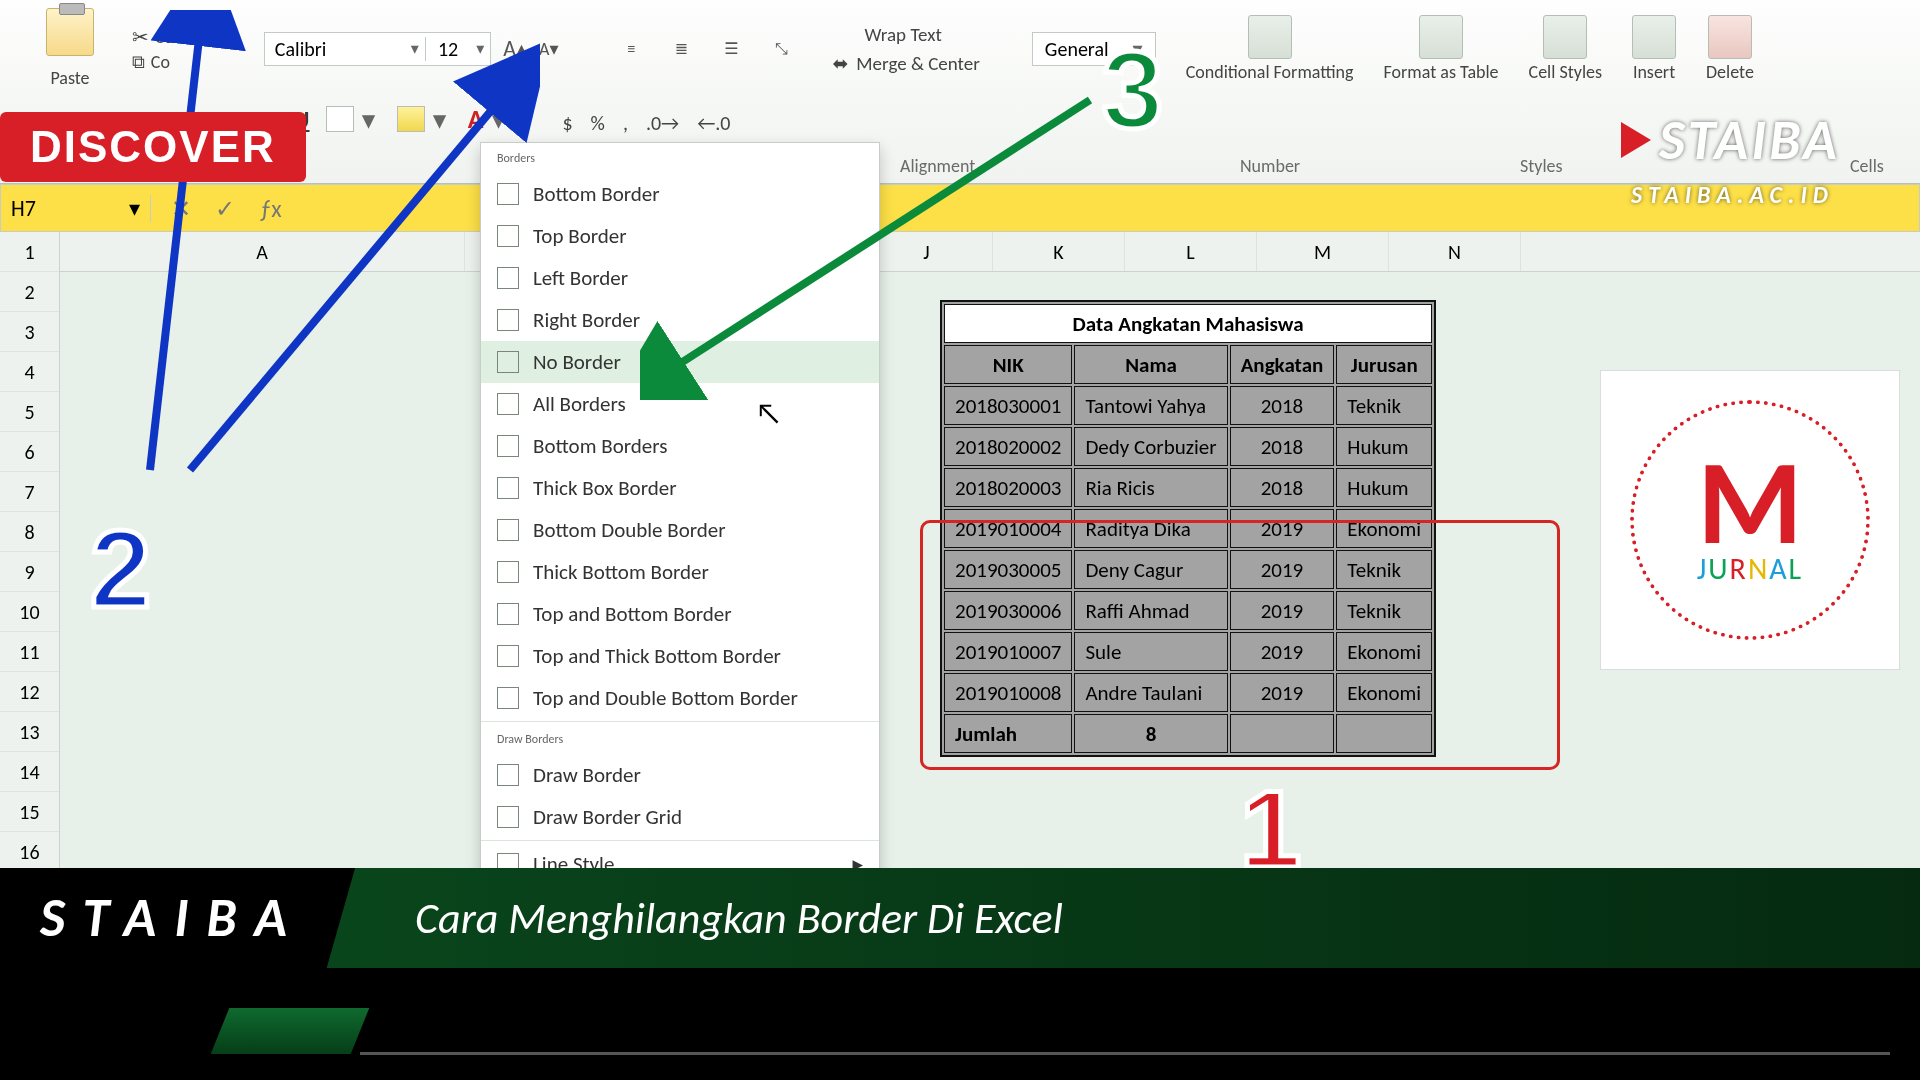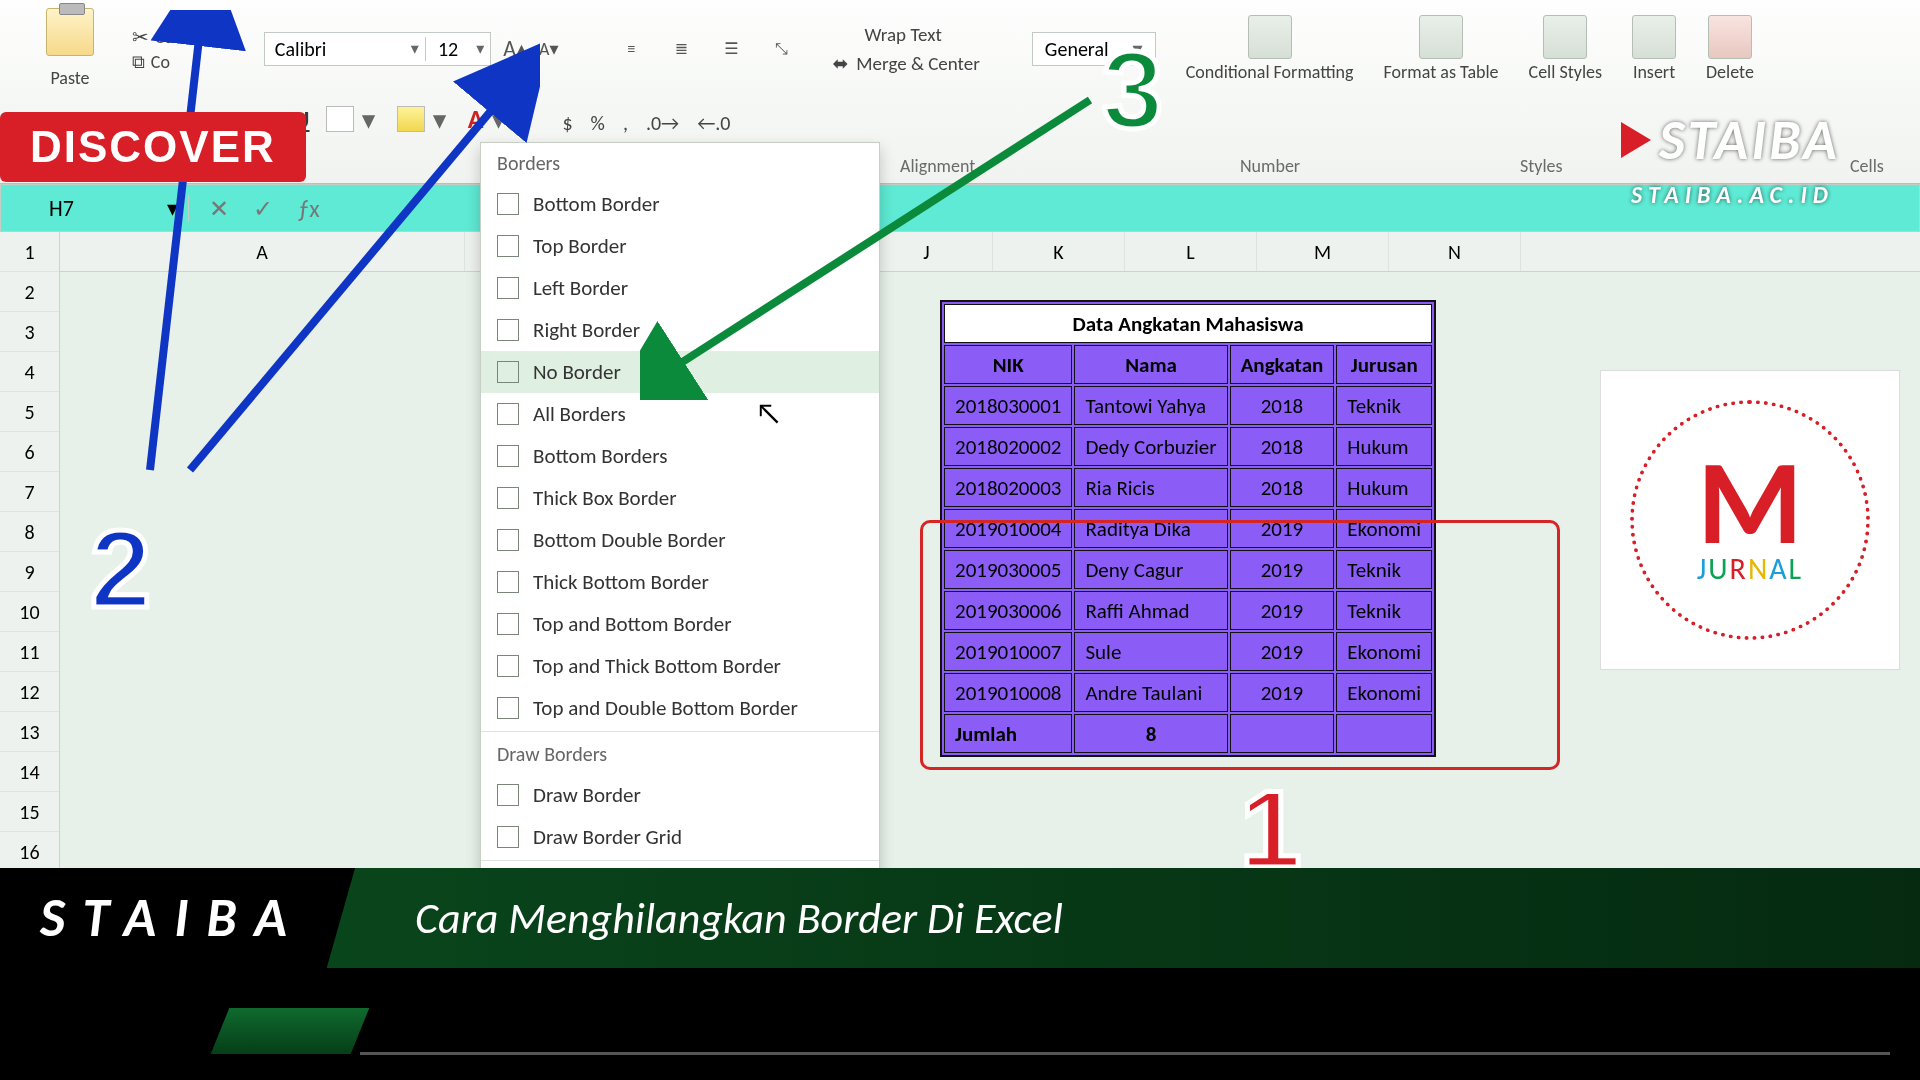--- a/index.html
+++ b/index.html
@@ -36,42 +36,42 @@
   .num-row{font-size:20px;color:#444;display:flex;gap:18px;margin-left:40px;margin-top:8px;}
 
   .rib-cmd{display:flex;flex-direction:column;align-items:center;font-size:18px;color:#444;line-height:1.1;margin-left:18px;text-align:center;}
   .rib-cmd .gly{width:44px;height:44px;background:linear-gradient(#e9efe9,#d6dfd6);border:1px solid #b4beb4;border-radius:3px;margin-bottom:4px;}
   .rib-cmd.del .gly{background:linear-gradient(#f9e4e0,#e8c7c0);}
 
   .group-label{position:absolute;bottom:6px;font-size:18px;color:#6a6a6a;}
   .gl-align{left:900px;} .gl-num{left:1240px;margin-top:20px;} .gl-sty{left:1520px;} .gl-cells{left:1850px;margin-top:34px;}
 
   
-  .fml-bar{display:flex;align-items:center;background:#5eead4;border:1px solid #c5cdc5;height:48px;padding-left:38px;}
+  .fml-bar{display:flex;align-items:center;background:#fde047;border:1px solid #c5cdc5;height:48px;}
   .namebox{width:150px;border-right:1px solid #c5cdc5;display:flex;align-items:center;justify-content:space-between;padding:0 10px;font-size:22px;}
   .fml-icons{display:flex;gap:24px;padding:0 20px;font-size:24px;color:#777;}
 
   
   .grid-area{display:flex;height:700px;}
   .rowhdrs{width:60px;background:#eef2ee;border-right:1px solid #ccd3cc;}
   .rowhdrs div{height:40px;display:flex;align-items:center;justify-content:center;font-size:20px;border-bottom:1px solid #dde3dd;}
   .cols{flex:1;position:relative;}
   .colrow{display:flex;height:40px;background:#eef2ee;border-bottom:1px solid #ccd3cc;}
   .colrow div{width:132px;border-right:1px solid #dde3dd;display:flex;align-items:center;justify-content:center;font-size:20px;} .colrow .first{width:405px;}
 
   
   .dropdown{position:absolute;left:480px;top:142px;width:400px;background:#fff;border:1px solid #c6cec6;box-shadow:0 6px 14px rgba(0,0,0,.2);font-size:21px;color:#333;}
-  .dd-hdr{padding:8px 16px;color:#666;font-size:20px;}
+  .dd-hdr{padding:8px 16px;color:#666;font-size:12px;}
   .dd-item{display:flex;align-items:center;gap:14px;padding:8px 16px;cursor:pointer;}
   .dd-item:hover,.dd-item.hl{background:#dff0e2;}
   .dd-ico{width:22px;height:22px;border:1px solid #7a867a;display:inline-block;position:relative;}
   .dd-div{height:1px;background:#dde3dd;margin:2px 0;}
 
   
-  .data-tbl{position:absolute;left:940px;top:300px;border:2px solid #111;background:#8b5cf6;font-size:21px;}
+  .data-tbl{position:absolute;left:940px;top:300px;border:2px solid #111;background:#a3a3a3;font-size:21px;}
   .data-tbl th,.data-tbl td{border:1px solid #111;padding:4px 10px;height:39px;}
   .data-tbl th{font-weight:bold;text-align:center;}
   .title-row th{background:#fff;}
   .data-tbl td.c{text-align:center;}
   .sel-region{position:absolute;left:920px;top:520px;width:640px;height:250px;border:3px solid #d52525;border-radius:10px;pointer-events:none;}
 
   
   .badge-red{position:absolute;left:0;top:112px;background:#d81e26;color:#fff;font-weight:900;font-family:Arial Black,Arial;font-size:44px;letter-spacing:2px;padding:10px 30px;border-radius:6px;}
   .staiba-top{position:absolute;right:80px;top:106px;color:#fff;font-weight:900;font-style:italic;font-size:56px;letter-spacing:3px;text-shadow:0 0 4px rgba(0,0,0,.6);display:flex;align-items:center;gap:8px;}
   .staiba-top .tri{width:0;height:0;border-left:30px solid #d81e26;border-top:18px solid transparent;border-bottom:18px solid transparent;}

